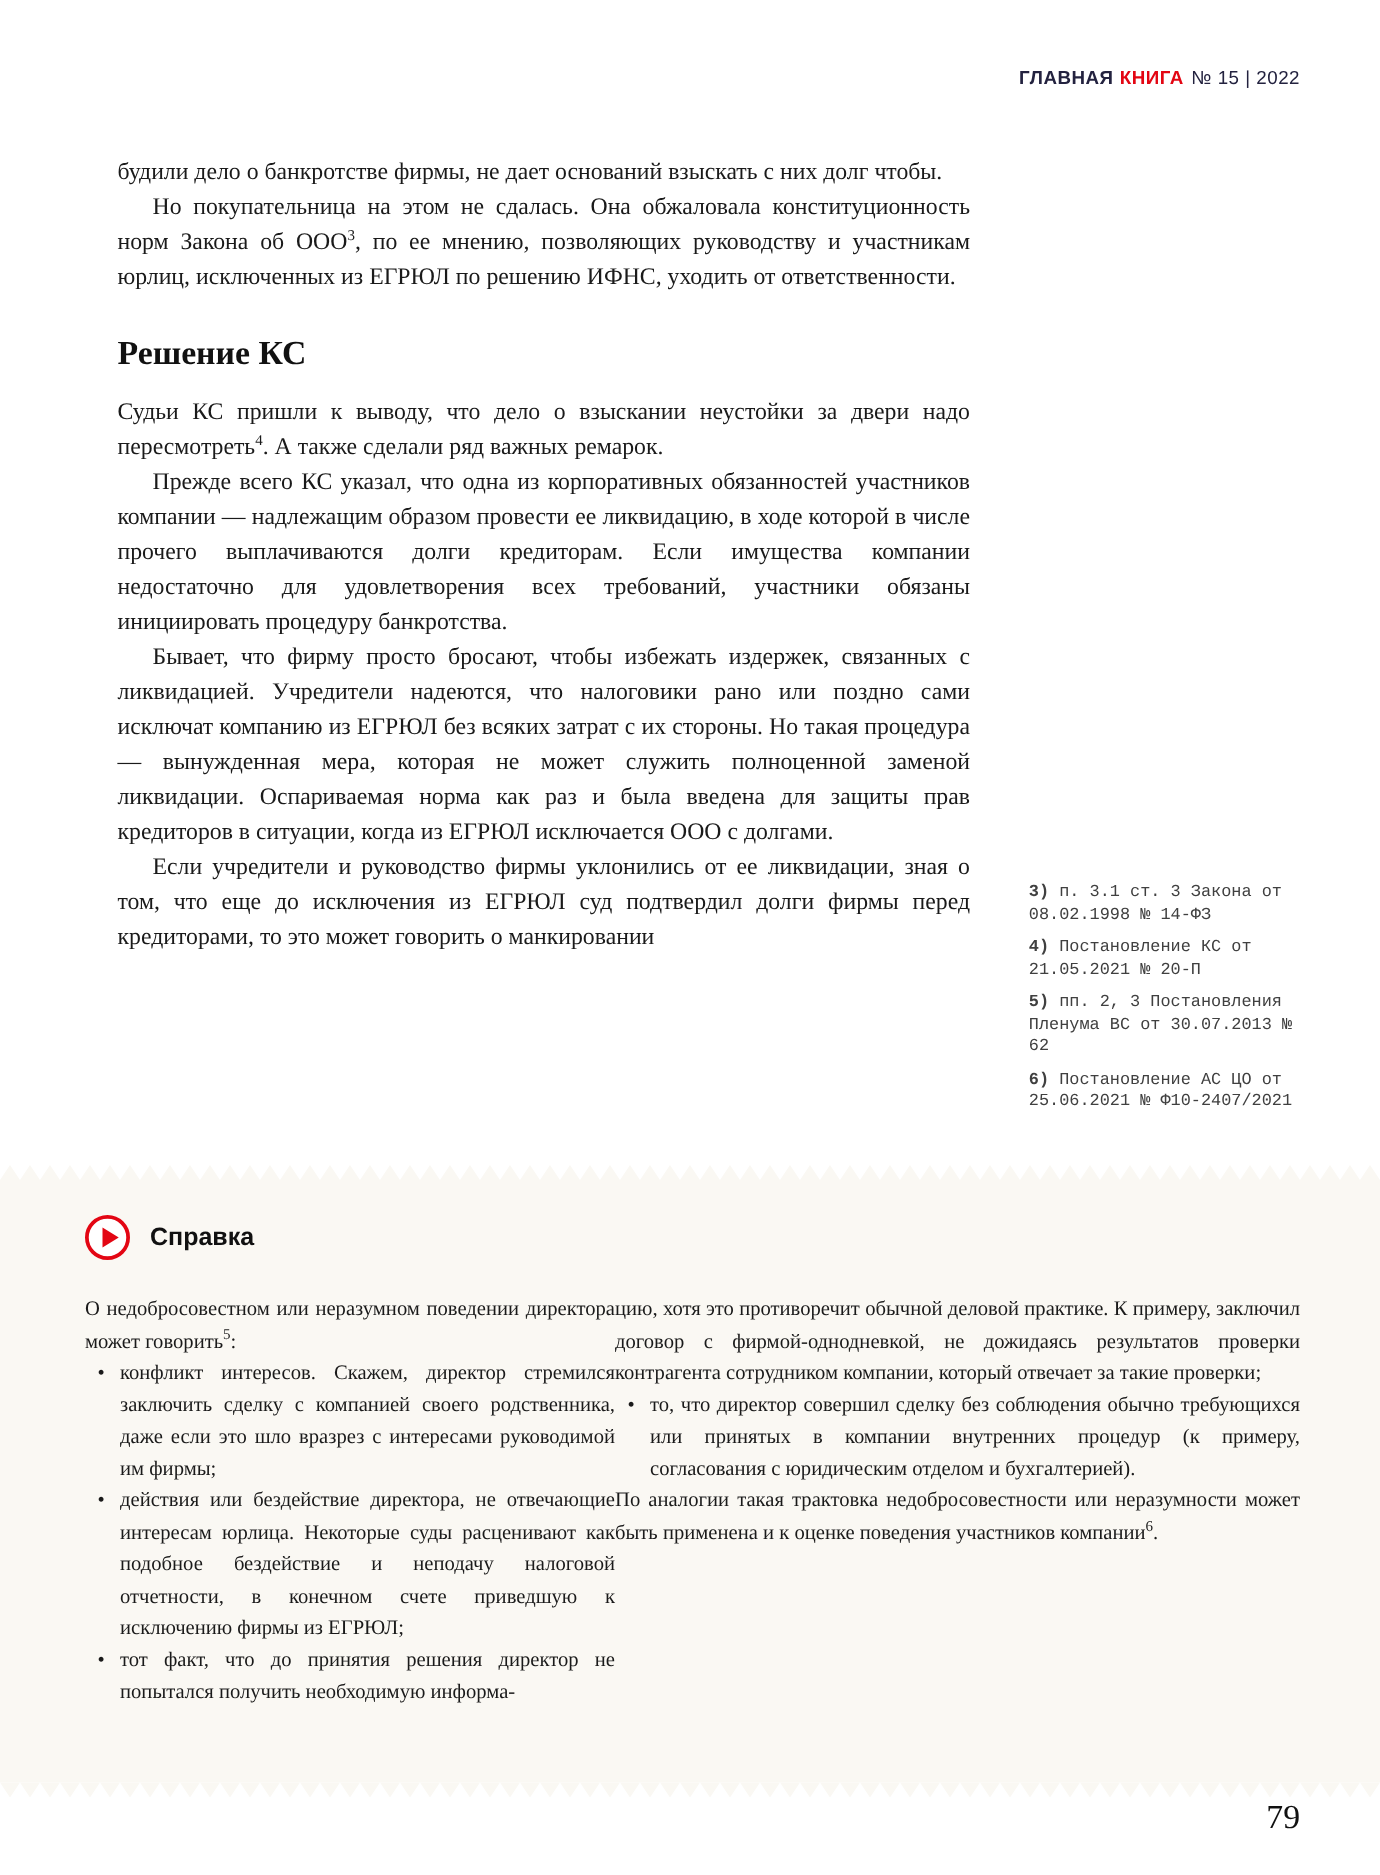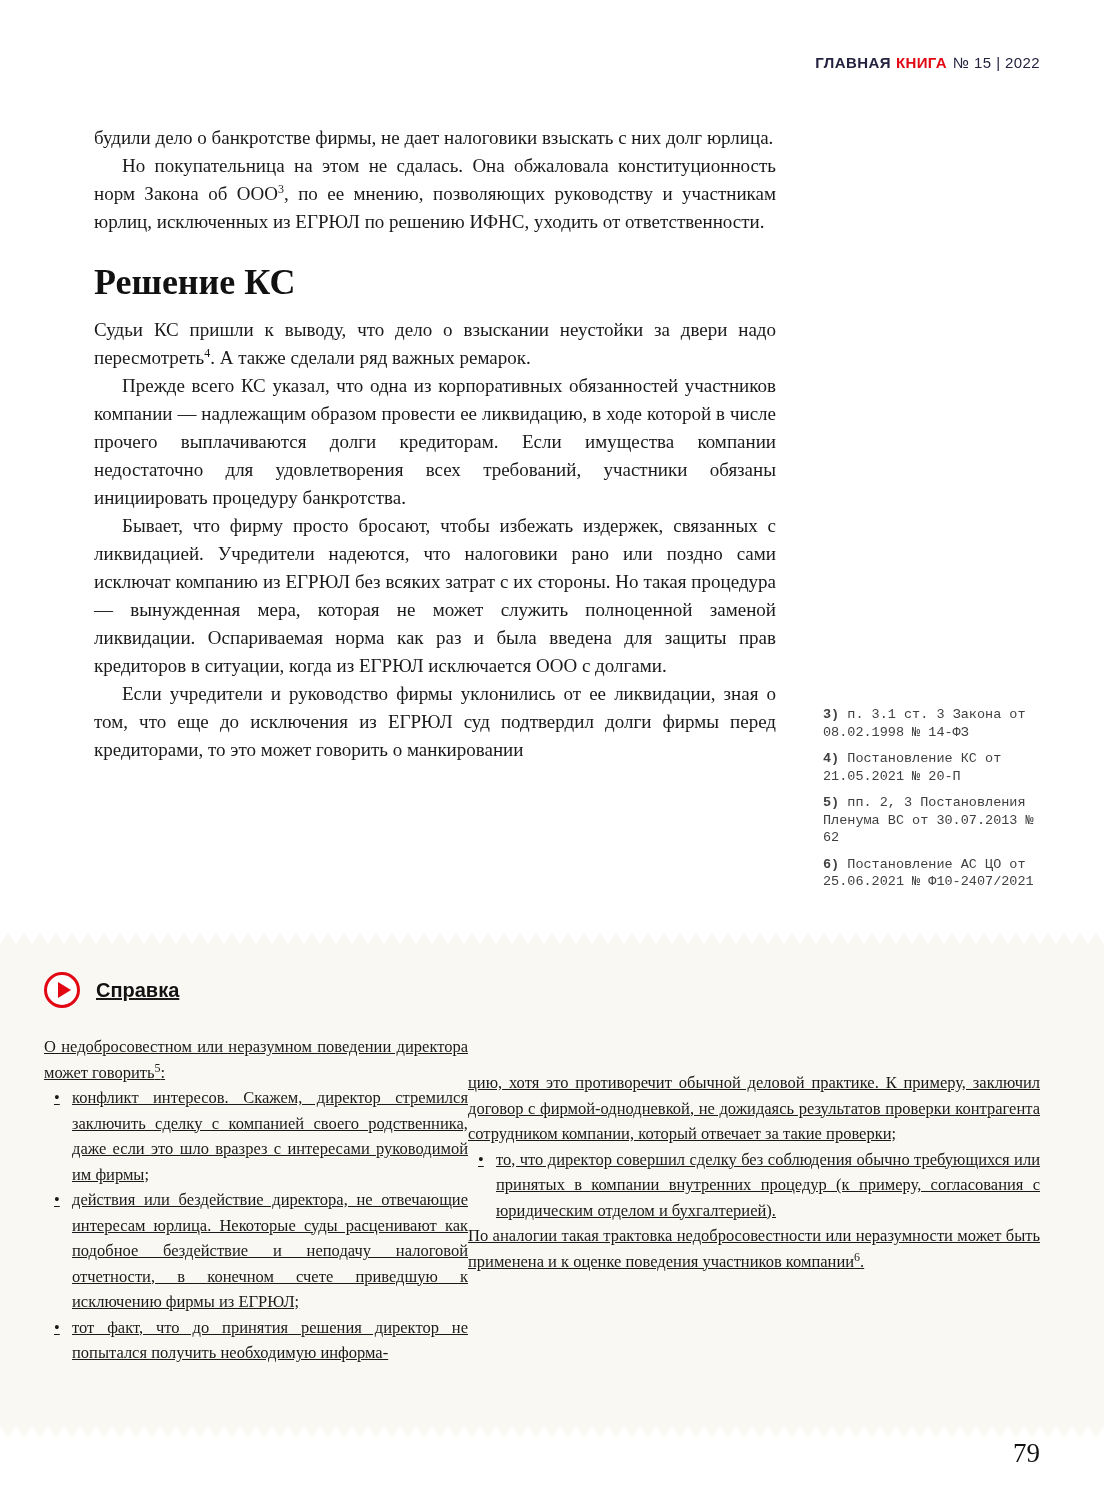--- a/index.html
+++ b/index.html
@@ -39,21 +39,21 @@
     width: 682px;
     font-size: 19px;
     line-height: 28px;
     text-align: justify;
     hyphens: auto;
   }
   .article p.para { margin: 0; }
   .article p.indent { text-indent: 28px; }
   .section-heading {
     font-family: "Liberation Serif", serif;
-    font-size: 36px;
+    font-size: 27px;
     line-height: 32px;
     font-weight: bold;
     color: #111111;
     margin: 30px 0 18px 0;
     text-align: left;
     text-indent: 0;
   }
   sup {
     font-size: 12px;
     line-height: 0;
@@ -86,22 +86,21 @@
   .zz {
     position: absolute;
     left: 0;
     width: 1104px;
     height: 12px;
     display: block;
   }
   .zz-top { top: -12px; }
   .zz-bottom { bottom: -12px; }
   .spravka-inner {
-    padding: 28px 64px 0 44px;
-    text-decoration: underline;
+    padding: 28px 64px 0 68px;
   }
   .spravka-head {
     display: flex;
     align-items: center;
     gap: 16px;
   }
   .play-badge {
     width: 36px;
     height: 36px;
     box-sizing: border-box;
@@ -129,21 +128,21 @@
   }
   .spravka-cols {
     display: flex;
     margin-top: 26px;
     font-size: 16.5px;
     line-height: 25.5px;
     text-align: justify;
     hyphens: auto;
   }
   .col-left { width: 424px; flex: none; }
-  .col-right { flex: 1; margin-top: 36px; }
+  .col-right { flex: 1; }
   .spravka-cols p.para { margin: 0; }
   .bullet-item {
     display: flex;
     padding-left: 10px;
     margin: 0;
   }
   .bullet {
     width: 18px;
     flex: none;
   }
@@ -161,21 +160,21 @@
 </head>
 <body>
 
 <div class="page">
 
   <header class="masthead">
     <span class="brand-dark">ГЛАВНАЯ</span><span class="brand-red">КНИГА</span><span class="issue">№ 15 | 2022</span>
   </header>
 
   <main class="article" id="article-body">
-      <p class="para">будили дело о банкротстве фирмы, не дает налоговики взыскать с них долг юрлица.</p>
+      <p class="para">будили дело о банкротстве фирмы, не дает оснований взыскать с них долг чтобы.</p>
       <p class="para indent">Но покупательница на этом не сдалась. Она обжаловала конституционность норм Закона об ООО<sup>3</sup>, по ее мнению, позволяющих руководству и участникам юрлиц, исключенных из ЕГРЮЛ по решению ИФНС, уходить от ответственности.</p>
       <h2 class="section-heading">Решение КС</h2>
       <p class="para">Судьи КС пришли к выводу, что дело о взыскании неустойки за двери надо пересмотреть<sup>4</sup>. А также сделали ряд важных ремарок.</p>
       <p class="para indent">Прежде всего КС указал, что одна из корпоративных обязанностей участников компании — надлежащим образом провести ее ликвидацию, в ходе которой в числе прочего выплачиваются долги кредиторам. Если имущества компании недостаточно для удовлетворения всех требований, участники обязаны инициировать процедуру банкротства.</p>
       <p class="para indent">Бывает, что фирму просто бросают, чтобы избежать издержек, связанных с ликвидацией. Учредители надеются, что налоговики рано или поздно сами исключат компанию из ЕГРЮЛ без всяких затрат с их стороны. Но такая процедура — вынужденная мера, которая не может служить полноценной заменой ликвидации. Оспариваемая норма как раз и была введена для защиты прав кредиторов в ситуации, когда из ЕГРЮЛ исключается ООО с долгами.</p>
       <p class="para indent">Если учредители и руководство фирмы уклонились от ее ликвидации, зная о том, что еще до исключения из ЕГРЮЛ суд подтвердил долги фирмы перед кредиторами, то это может говорить о манкировании</p>
     </main>
 
   <aside class="footnotes" id="footnotes">
       <p class="footnote"><b>3) </b>п. 3.1 ст. 3 Закона от 08.02.1998 № 14-ФЗ</p>

